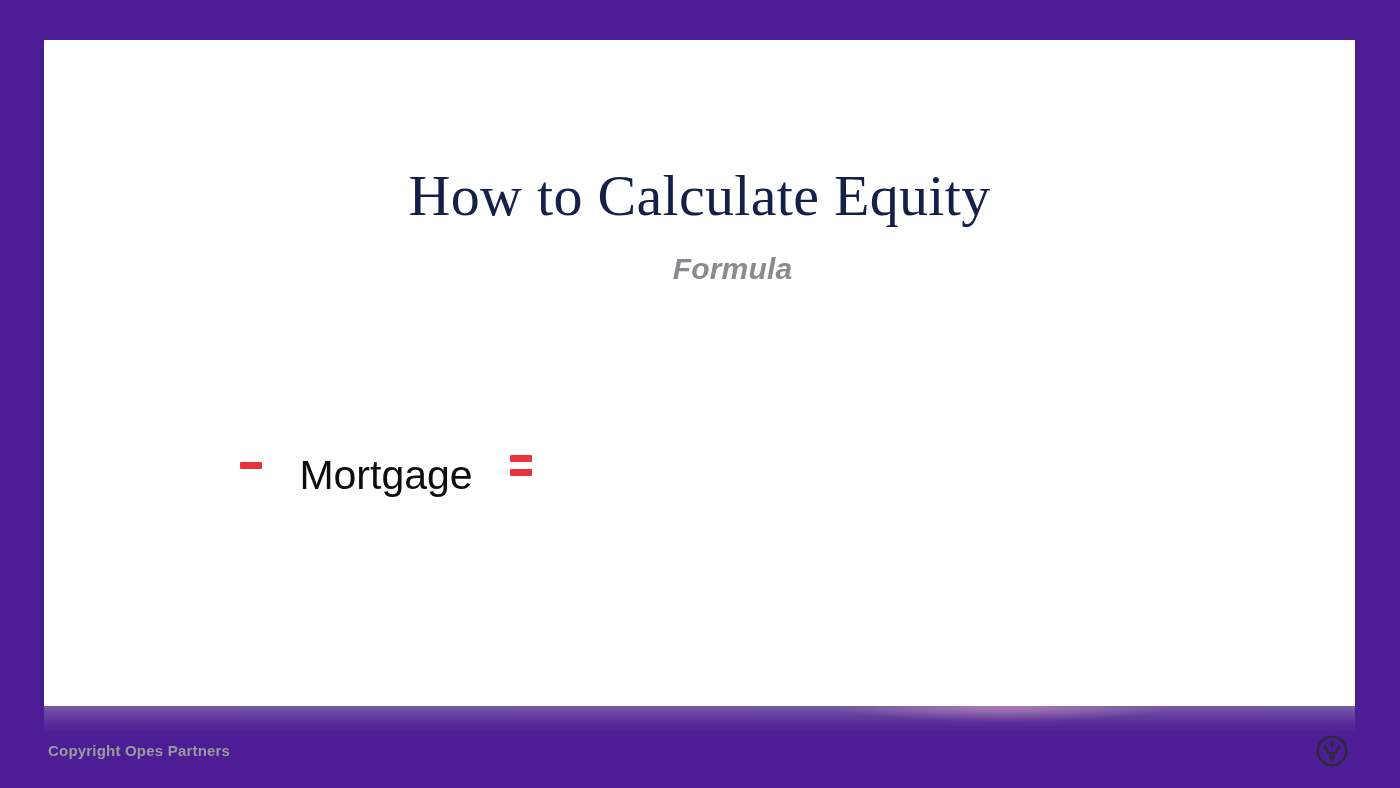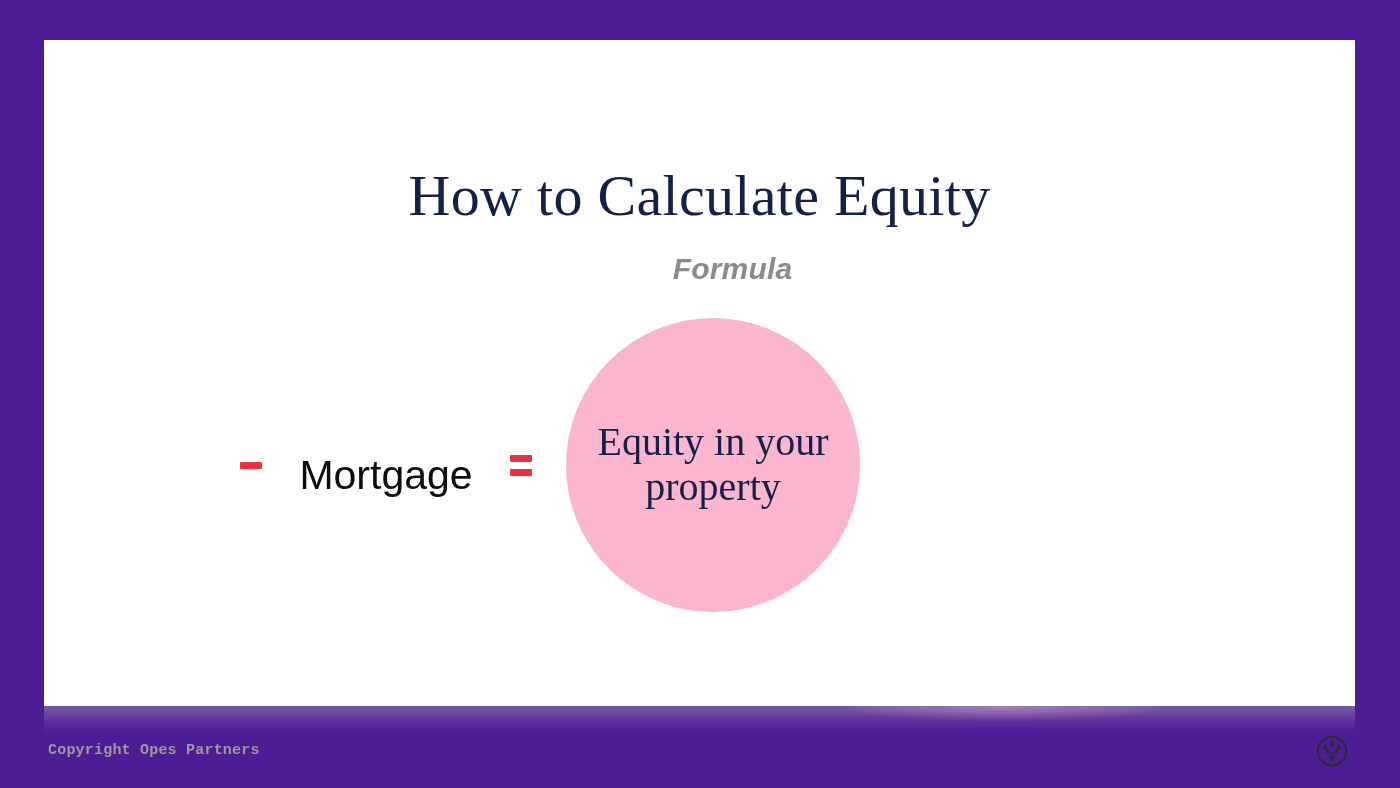--- a/index.html
+++ b/index.html
@@ -148,21 +148,21 @@
     text-align: center;
     white-space: pre-line;
     padding: 0 16px;
   }
 
   
   #footer-copyright {
     position: absolute;
     left: 48px;
     top: 742px;
-    font-family: Liberation Mono, monospace;
+    font-family: Liberation Sans, sans-serif;
     font-size: 15px;
     font-weight: bold;
     letter-spacing: 0.2px;
     color: #9b9b9b;
   }
 
   #footer-logo {
     position: absolute;
     left: 1312px;
     top: 731px;
@@ -190,24 +190,20 @@
         <span class="op-bar"></span>
       </div>
 
       <div id="term-mortgage" class="formula-term">Mortgage</div>
 
       <div class="operator">
         <span class="op-bar"></span>
         <span class="op-bar"></span>
       </div>
 
-      <div id="result-circle">
-        <div id="result-text">Equity in your
-property</div>
-      </div>
 
     </div>
   </div>
 
   <div id="footer-copyright">Copyright Opes Partners</div>
 
   <div id="footer-logo">
     <svg viewBox="0 0 40 40" width="40" height="40" aria-hidden="true">
       <circle cx="20" cy="20" r="14.2" fill="none" stroke="#2b2b2b" stroke-width="2.1"></circle>
       <g fill="#2b2b2b">

